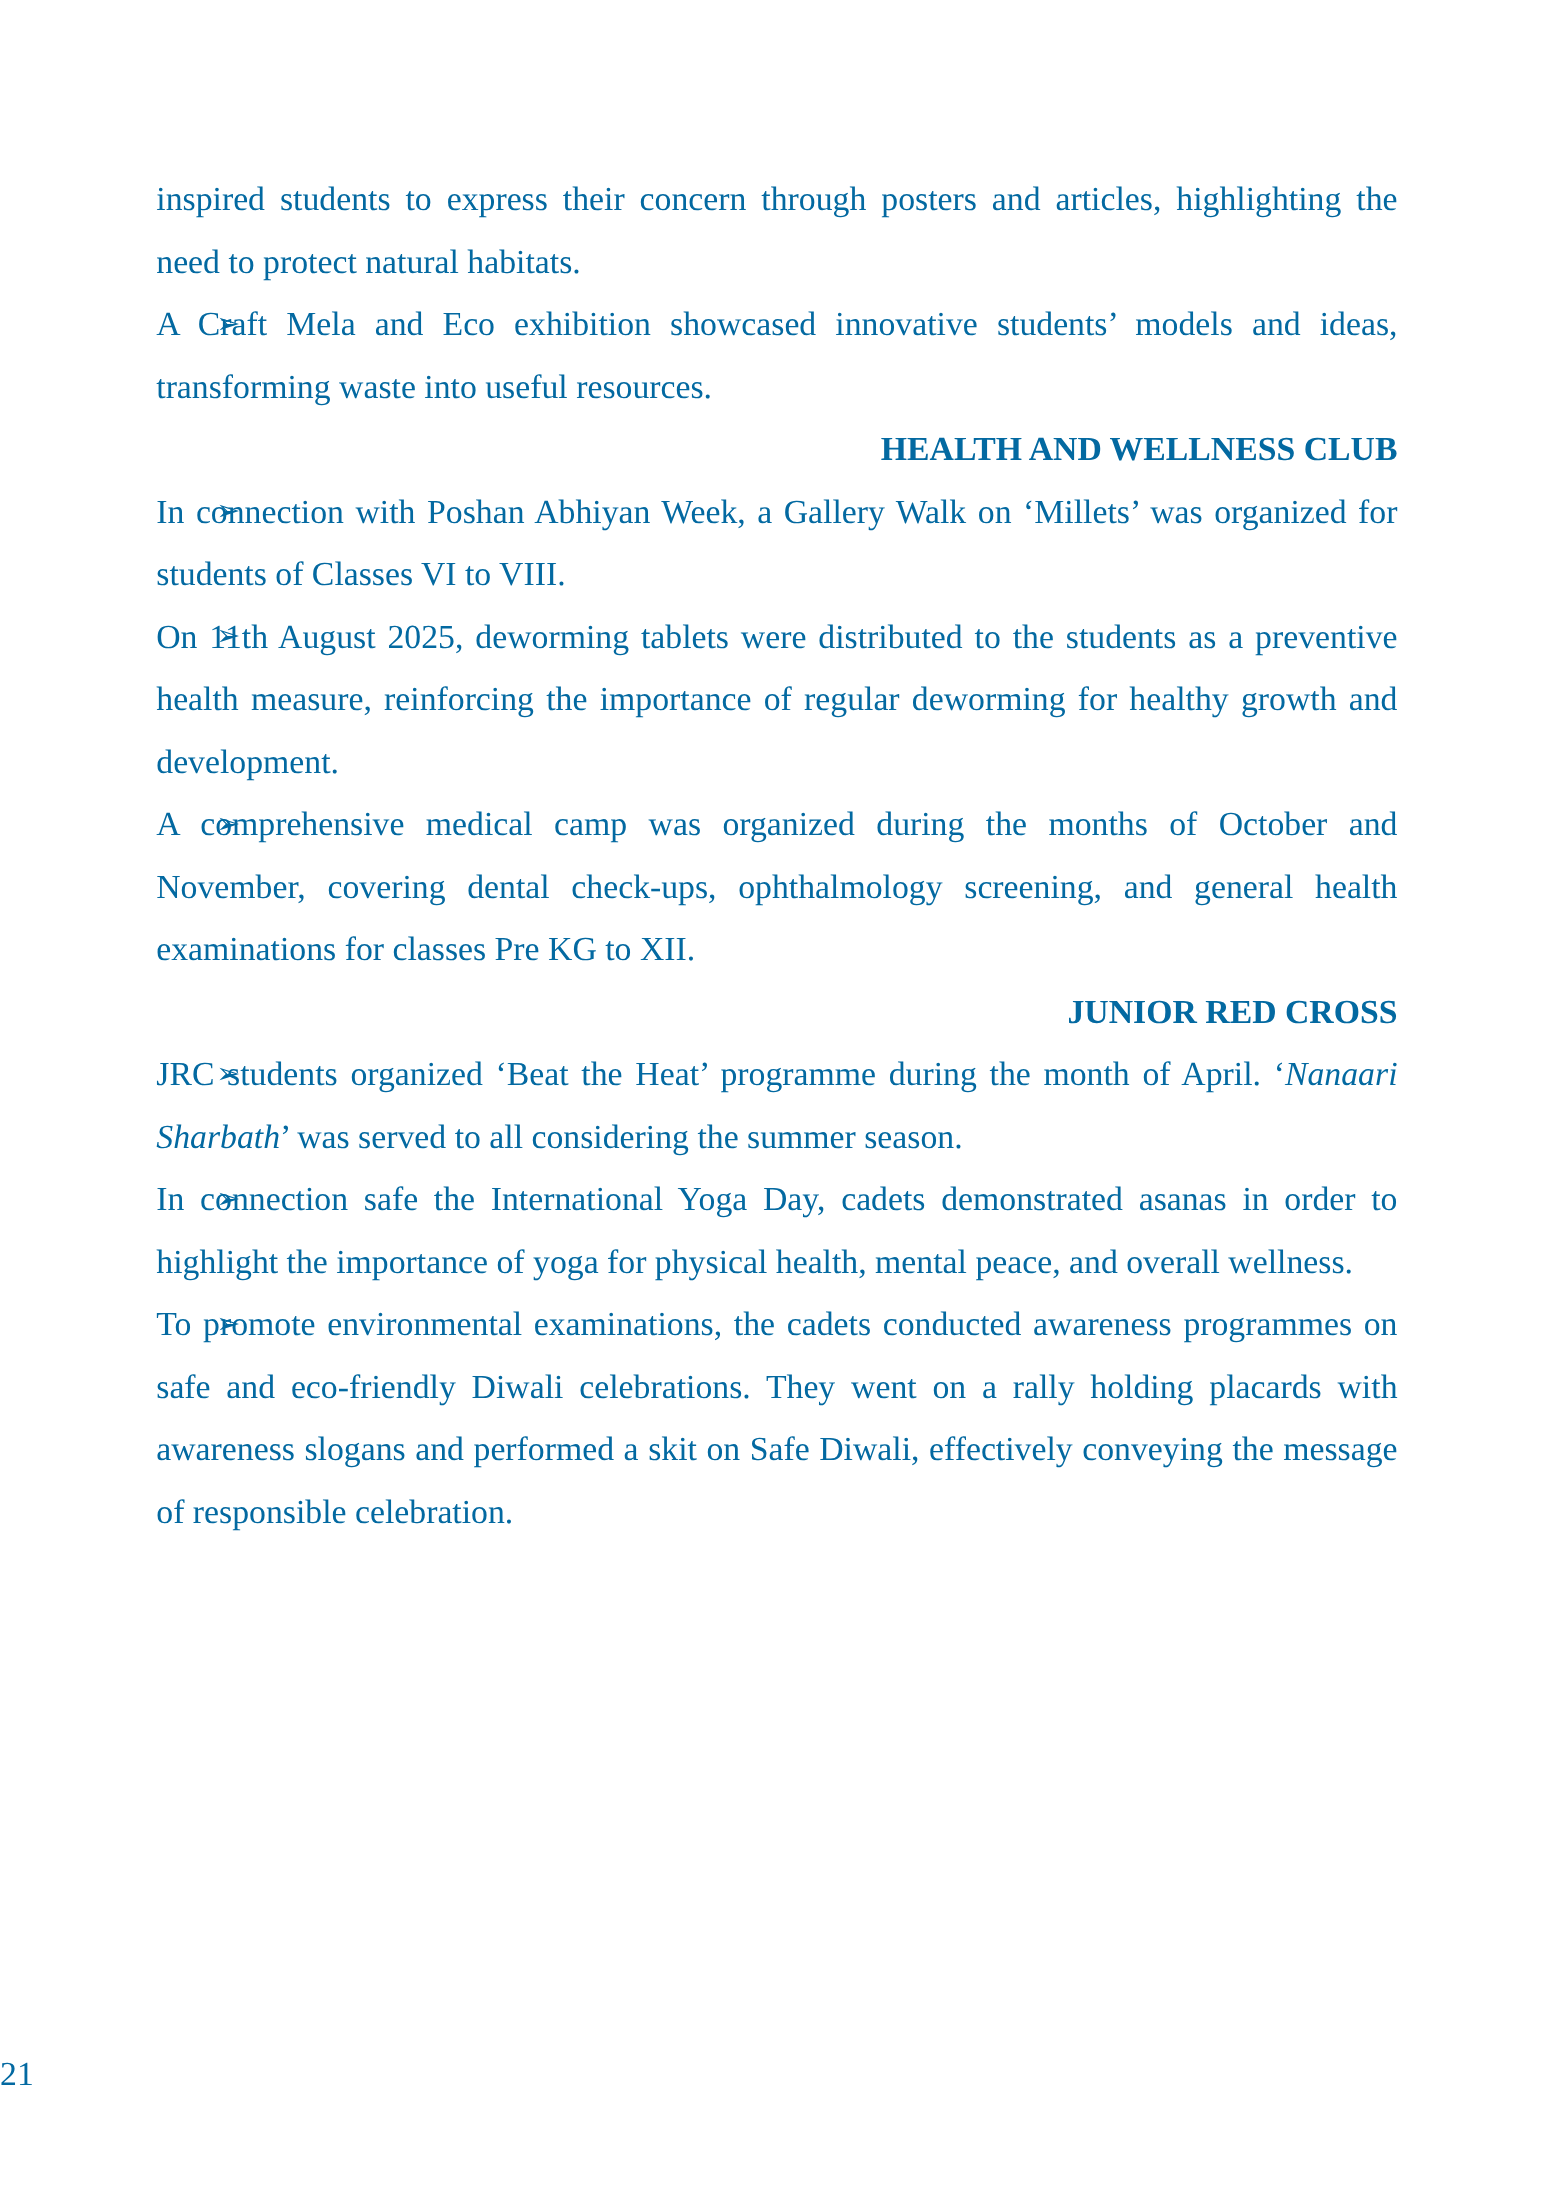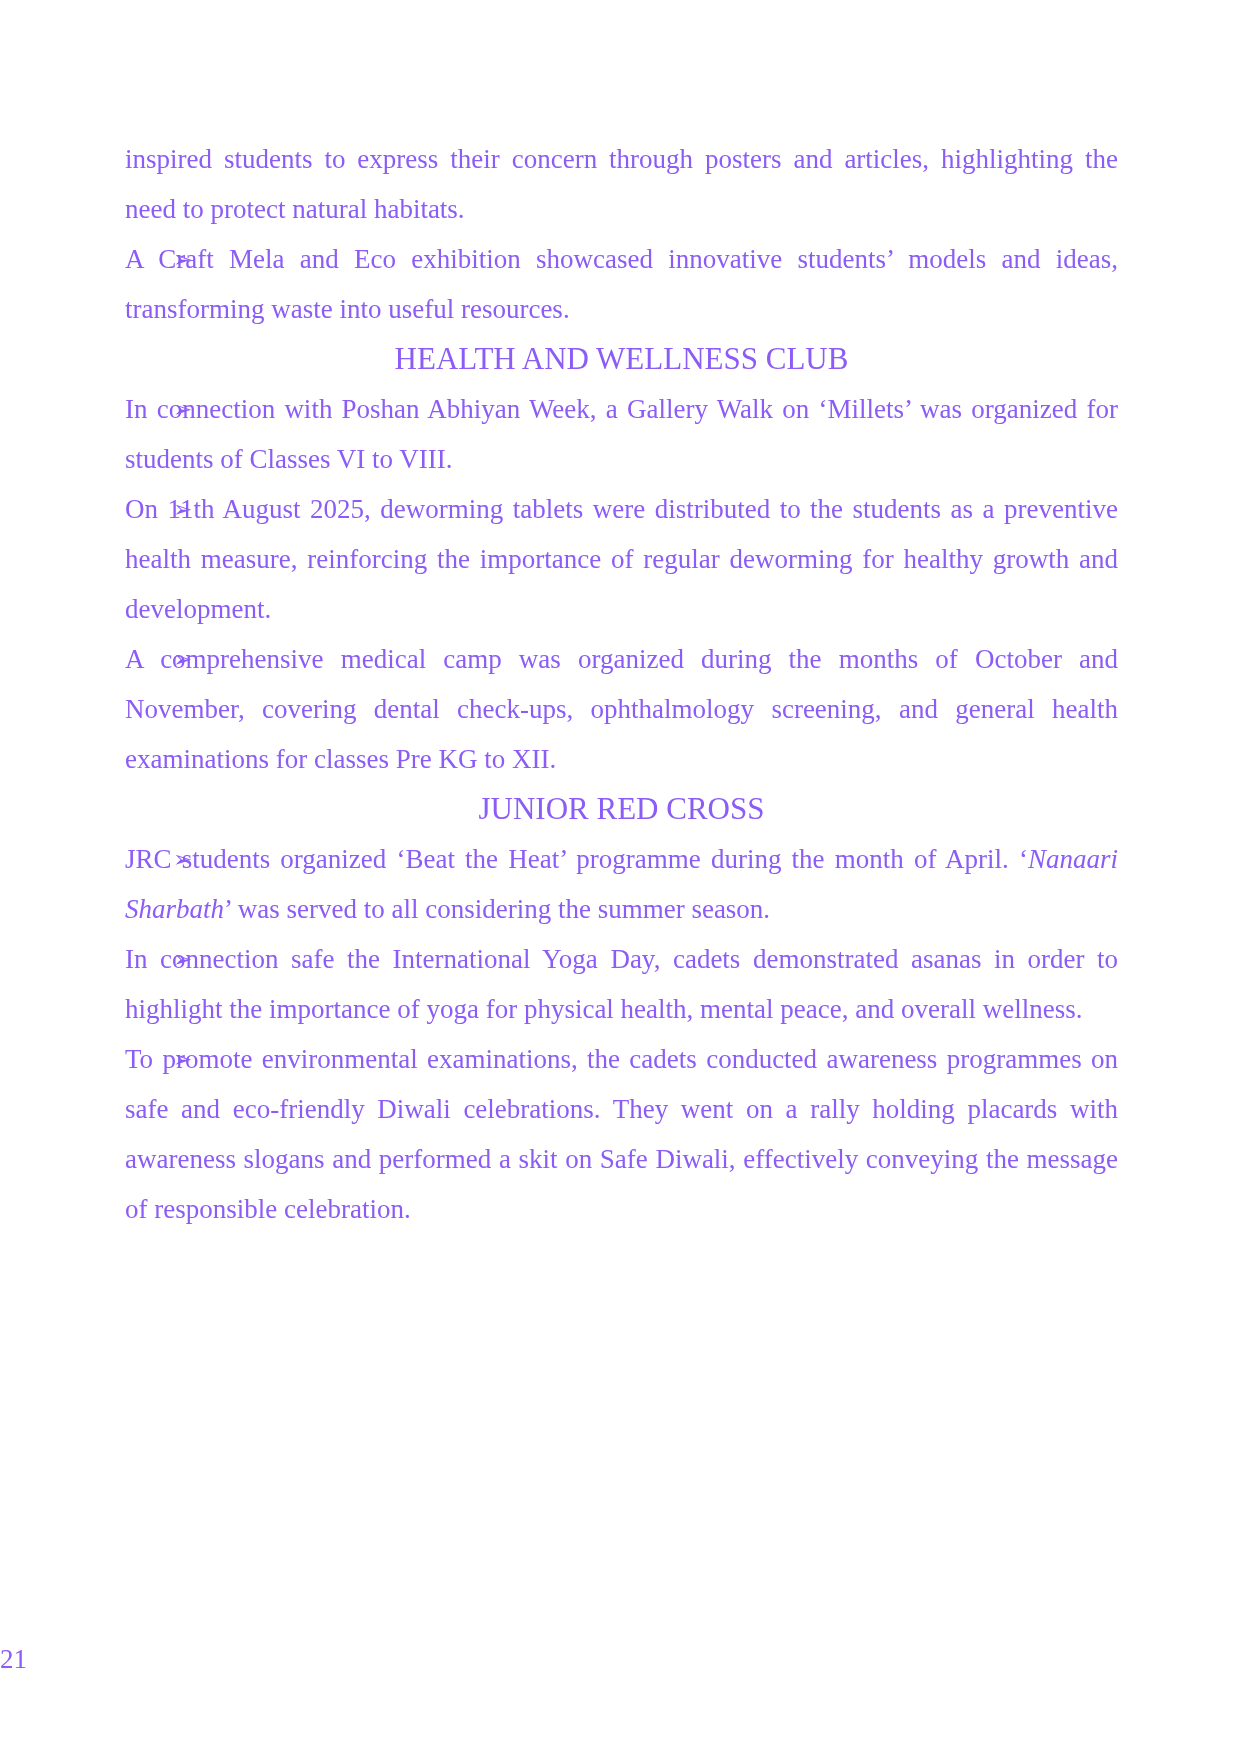--- a/index.html
+++ b/index.html
@@ -5,44 +5,44 @@
   html, body {
     margin: 0;
     padding: 0;
     background: #ffffff;
   }
   .page {
     position: relative;
     width: 1241px;
     height: 1755px;
     background: #ffffff;
-    color: #8b5cf6;
+    color: #0369a1;
     font-family: "Liberation Serif", serif;
     font-size: 27px;
     line-height: 50px;
     overflow: hidden;
   }
   .content {
     position: absolute;
     left: 125px;
     top: 134px;
     width: 993px;
   }
   .content p, .content h2 {
     margin: 0;
     padding: 0;
   }
   .para {
     text-align: justify;
   }
   .heading {
-    font-size: 31px;
+    font-size: 27px;
     line-height: 50px;
-    font-weight: normal;
-    text-align: center;
+    font-weight: bold;
+    text-align: right;
   }
   .li, .cont {
     position: relative;
     padding-left: 90px;
     text-align: justify;
   }
   .li .marker {
     position: absolute;
     left: 48px;
     top: 0;

